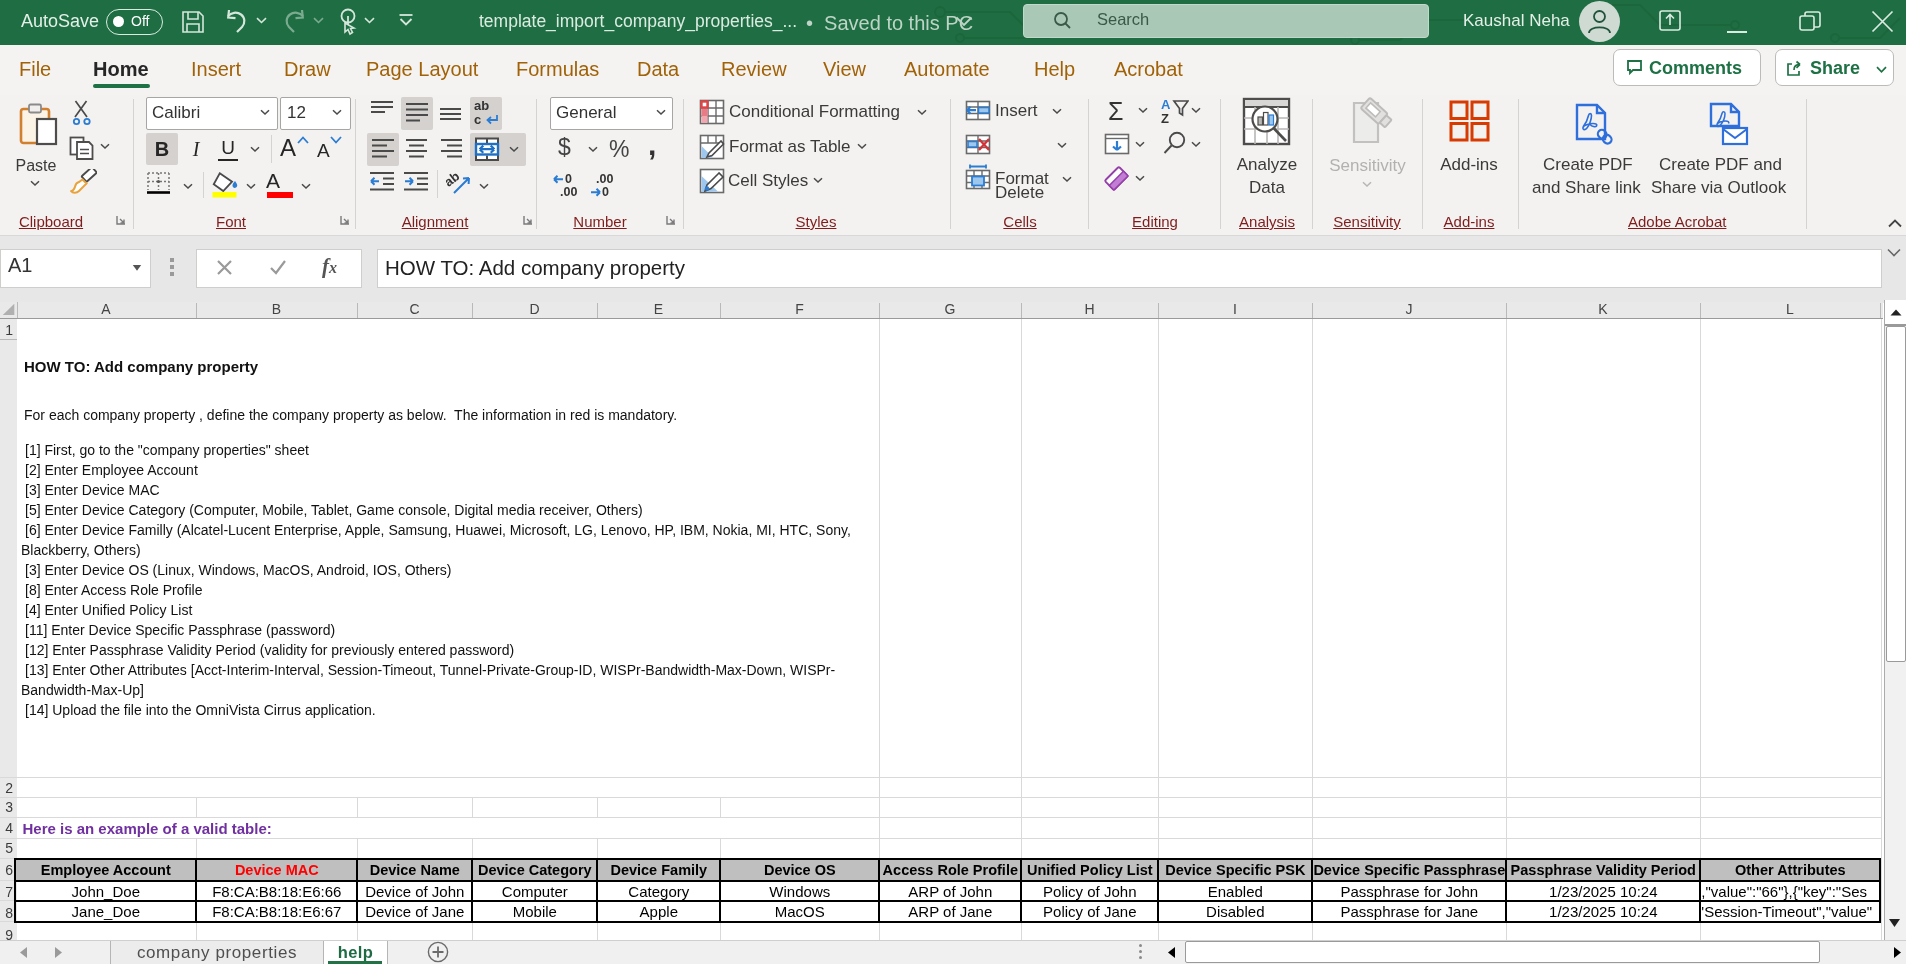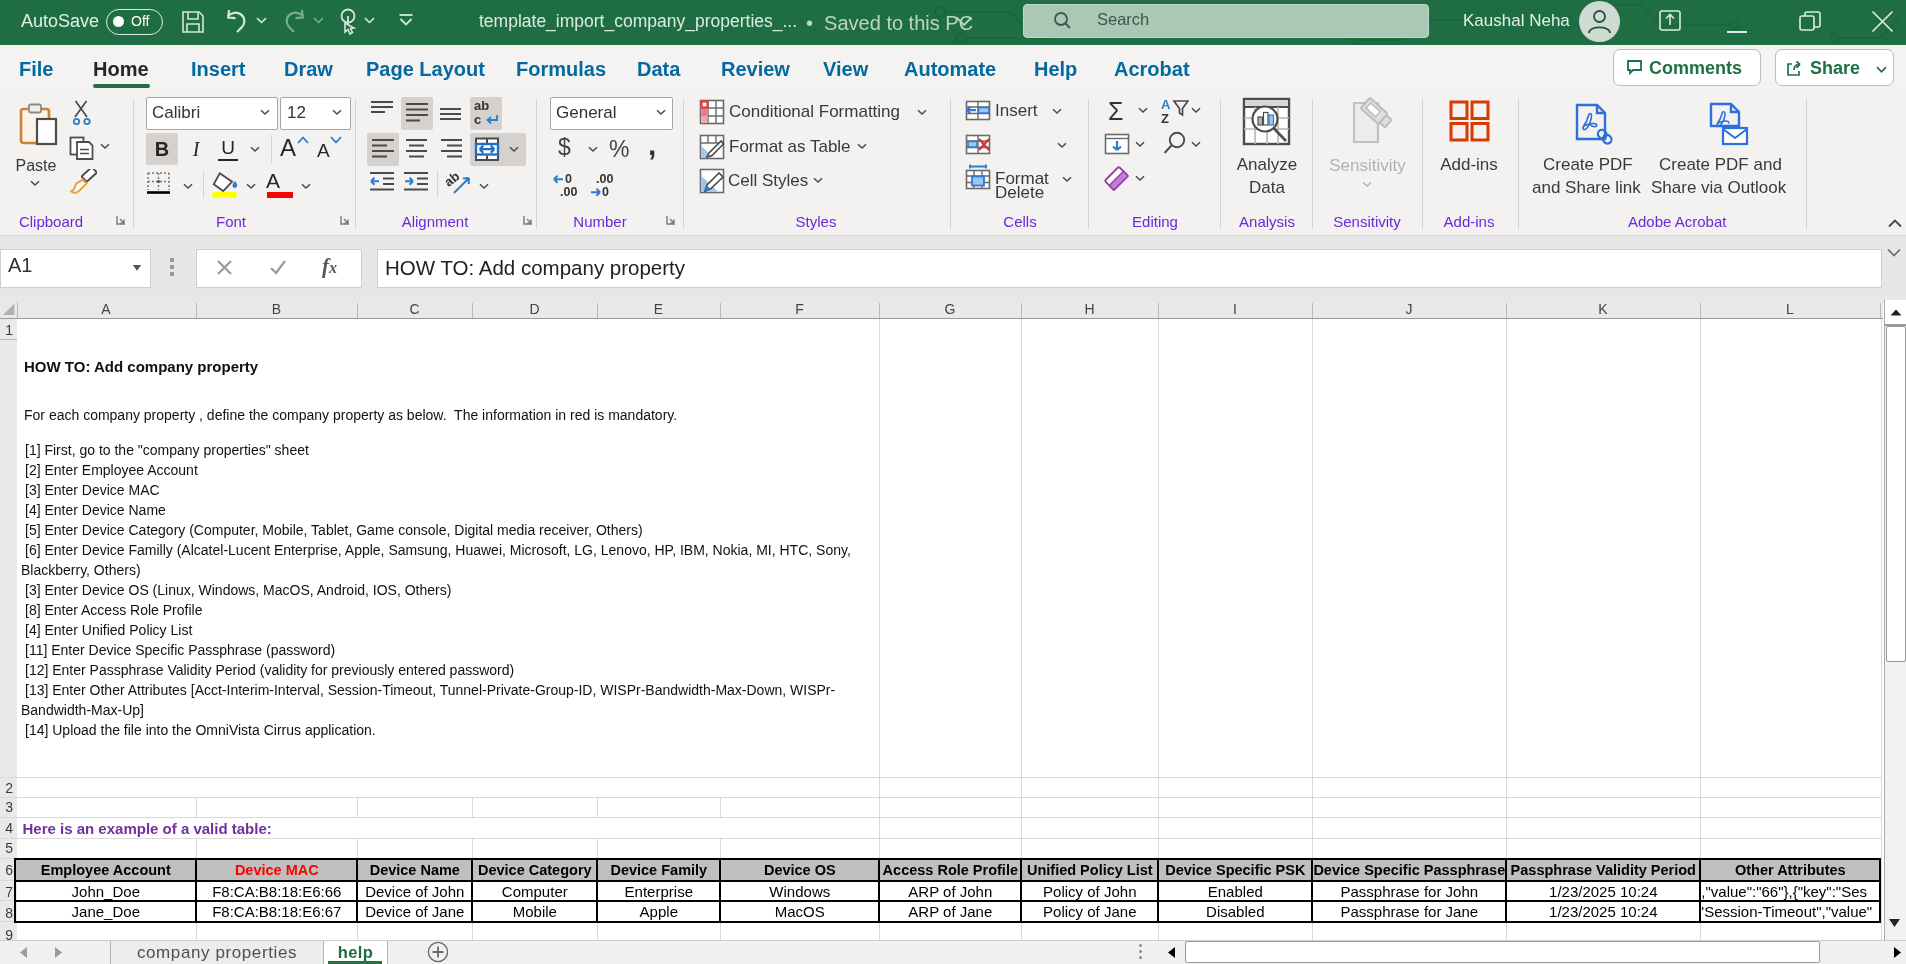--- a/index.html
+++ b/index.html
@@ -1,23 +1,23 @@
 <!DOCTYPE html>
 <html><head>
 <meta charset="utf-8">
 <style>
 html,body{margin:0;padding:0;width:1906px;height:964px;overflow:hidden;background:#fff;
 font-family:"Liberation Sans",sans-serif;}
 .a{position:absolute;}
 #titlebar{left:0;top:0;width:1906px;height:45px;background:#1f6e43;}
 #menurow{left:0;top:45px;width:1906px;height:50px;background:#f4f3f2;}
-.mi{top:58px;font-size:20px;color:#0369a1;white-space:nowrap;font-weight:bold;}
+.mi{top:58px;font-size:20px;color:#a16207;white-space:nowrap;}
 #ribbon{left:0;top:95px;width:1906px;height:140px;background:#f3f2f1;}
 .gsep{top:99px;height:130px;width:1px;background:#d5d3d1;}
-.glabel{top:213px;font-size:15px;color:#6d28d9;text-align:center;white-space:nowrap;}
+.glabel{top:213px;font-size:15px;color:#7f1d1d;text-align:center;white-space:nowrap;text-decoration:underline;}
 .rtxt{font-size:17px;color:#3b3a39;white-space:nowrap;}
 .combo{background:#fff;border:1px solid #a8a6a4;border-radius:2px;}
 .selbox{background:#d4d1cf;border-radius:2px;}
 #fbar{left:0;top:235px;width:1906px;height:67px;background:#e7e7e7;border-top:1px solid #d8d8d8;}
 .fwhite{top:249px;height:37px;background:#fff;border:1px solid #d0cecd;}
 #colhead{left:0;top:302px;width:1883px;height:15.7px;background:#e9e9e9;border-bottom:1.3px solid #9a9a9a;}
 .clet{top:301px;font-size:14px;color:#444;text-align:center;}
 .chsep{top:303px;height:15px;width:1px;background:#b9b9b9;}
 #rowhead{left:0;top:318.9px;width:16.5px;height:621.1px;background:#e9e9e9;border-right:1px solid #b9b9b9;}
 .rnum{left:0;width:13px;font-size:14px;color:#3b3b3b;text-align:right;}
@@ -654,21 +654,20 @@
 <div class="a gv" style="left:1506px;top:923px;height:17px;"></div>
 <div class="a gv" style="left:1700px;top:923px;height:17px;"></div>
 
 
 <div class="a" style="left:24px;top:358px;font-size:15px;font-weight:700;color:#111;">HOW TO: Add company property</div>
 <div class="a" style="left:24px;top:407px;font-size:14px;color:#111;">For each company property , define the company property as below.&nbsp; The information in red is mandatory.</div>
 <div class="a" style="left:21px;top:441.3px;font-size:14px;color:#111;line-height:19.95px;white-space:nowrap;">
 <div style="padding-left:4px">[1] First, go to the "company properties" sheet</div>
 <div style="padding-left:4px">[2] Enter Employee Account</div>
 <div style="padding-left:4px">[3] Enter Device MAC</div>
-<div style="padding-left:4px">[4] Enter Device Name</div>
 <div style="padding-left:4px">[5] Enter Device Category (Computer, Mobile, Tablet, Game console, Digital media receiver, Others)</div>
 <div style="padding-left:4px">[6] Enter Device Familly (Alcatel-Lucent Enterprise, Apple, Samsung, Huawei, Microsoft, LG, Lenovo, HP, IBM, Nokia, MI, HTC, Sony,</div>
 <div>Blackberry, Others)</div>
 <div style="padding-left:4px">[3] Enter Device OS (Linux, Windows, MacOS, Android, IOS, Others)</div>
 <div style="padding-left:4px">[8] Enter Access Role Profile</div>
 <div style="padding-left:4px">[4] Enter Unified Policy List</div>
 <div style="padding-left:4px">[11] Enter Device Specific Passphrase (password)</div>
 <div style="padding-left:4px">[12] Enter Passphrase Validity Period (validity for previously entered password)</div>
 <div style="padding-left:4px">[13] Enter Other Attributes [Acct-Interim-Interval, Session-Timeout, Tunnel-Private-Group-ID, WISPr-Bandwidth-Max-Down, WISPr-</div>
 <div>Bandwidth-Max-Up]</div>
@@ -709,21 +708,21 @@
         <td>Device Specific PSK</td>
         <td>Device Specific Passphrase</td>
         <td>Passphrase Validity Period</td>
         <td>Other Attributes</td>
 </tr>
 <tr style="height:20.2px;">
 <td>John_Doe</td>
         <td>F8:CA:B8:18:E6:66</td>
         <td>Device of John</td>
         <td>Computer</td>
-        <td>Enterprise</td>
+        <td>Category</td>
         <td>Windows</td>
         <td>ARP of John</td>
         <td>Policy of John</td>
         <td>Enabled</td>
         <td>Passphrase for John</td>
         <td>1/23/2025 10:24</td>
         <td style="text-align:left;">,"value":"66"},{"key":"Ses</td>
 </tr>
 <tr style="height:20.7px;">
 <td>Jane_Doe</td>

